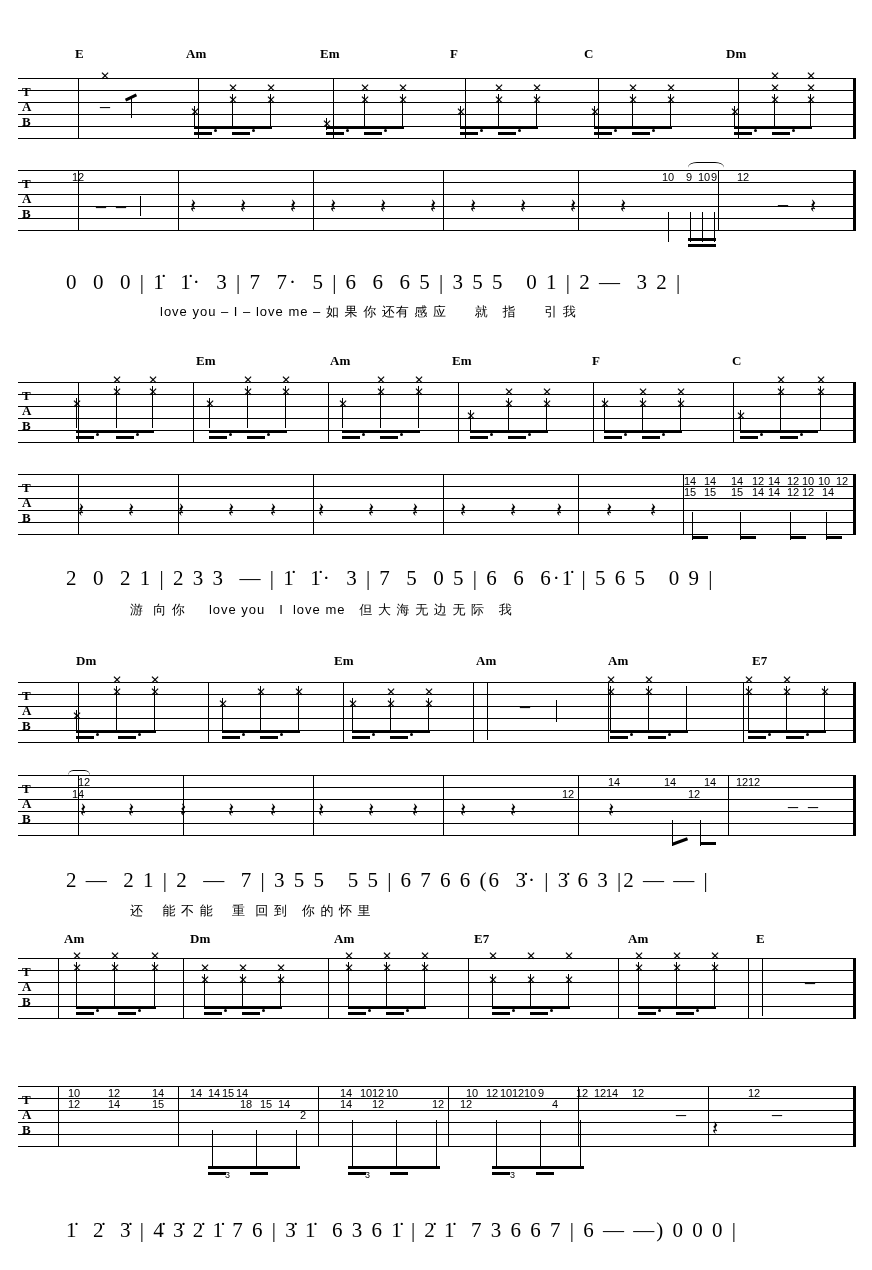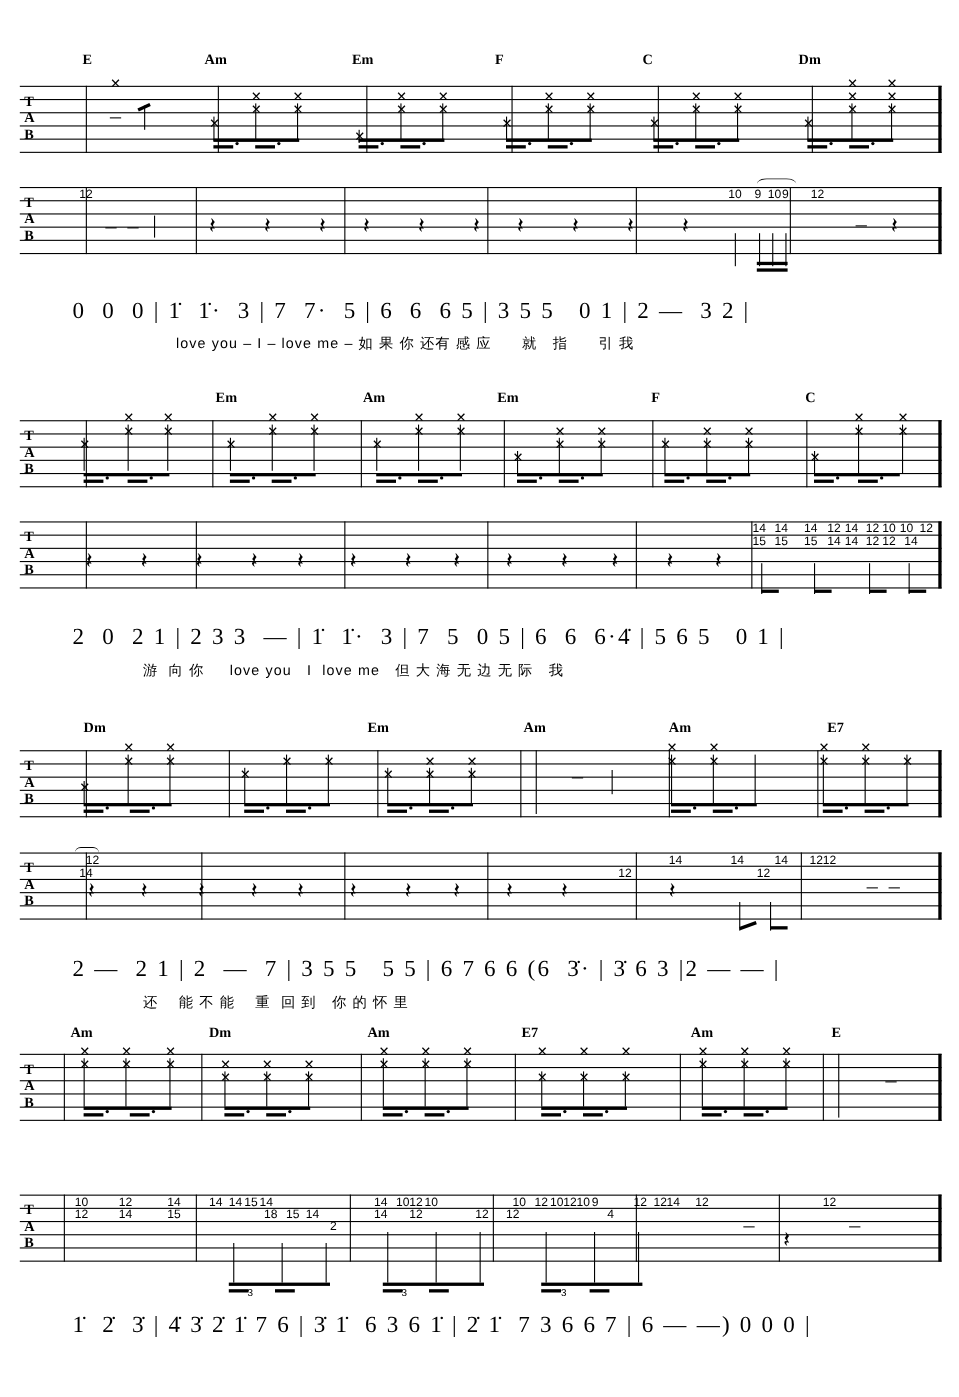--- a/index.html
+++ b/index.html
@@ -381,21 +381,21 @@
       <div class="rest" style="left:318px;top:500px">𝄽</div>
       <div class="rest" style="left:368px;top:500px">𝄽</div>
       <div class="rest" style="left:412px;top:500px">𝄽</div>
       <div class="rest" style="left:460px;top:500px">𝄽</div>
       <div class="rest" style="left:510px;top:500px">𝄽</div>
       <div class="rest" style="left:556px;top:500px">𝄽</div>
       <div class="rest" style="left:606px;top:500px">𝄽</div>
       <div class="rest" style="left:650px;top:500px">𝄽</div>
     </div>
 
-    <div class="jianpu" style="left:66px;top:566px">2  0  2 1 | 2 3 3  — | 1̇  1̇·  3 | 7  5  0 5 | 6  6  6·4̇ | 5 6 5   0 1 |</div>
+    <div class="jianpu" style="left:66px;top:566px">2  0  2 1 | 2 3 3  — | 1̇  1̇·  3 | 7  5  0 5 | 6  6  6·1̇ | 5 6 5   0 9 |</div>
     <div class="lyric" style="left:130px;top:601px">游  向 你     love you   I  love me   但 大 海 无 边 无 际   我</div>
   </div>
 
   <div>
     <div class="chord" style="left:76px;top:653px">Dm</div>
     <div class="chord" style="left:334px;top:653px">Em</div>
     <div class="chord" style="left:476px;top:653px">Am</div>
     <div class="chord" style="left:608px;top:653px">Am</div>
     <div class="chord" style="left:752px;top:653px">E7</div>
 
@@ -729,15 +729,15 @@
       <div class="stem" style="left:396px;top:1120px;height:46px"></div>
       <div class="stem" style="left:436px;top:1120px;height:46px"></div>
       <div class="stem" style="left:496px;top:1120px;height:46px"></div>
       <div class="stem" style="left:540px;top:1120px;height:46px"></div>
       <div class="stem" style="left:580px;top:1120px;height:46px"></div>
       <div class="fr" style="left:225px;top:1170px;font-size:9px">3</div>
       <div class="fr" style="left:365px;top:1170px;font-size:9px">3</div>
       <div class="fr" style="left:510px;top:1170px;font-size:9px">3</div>
     </div>
 
-    <div class="jianpu" style="left:66px;top:1192px">1̇  2̇  3̇ | 4̇ 3̇ 2̇ 1̇ 7 6 | 3̇ 1̇  6 3 6 1̇ | 2̇ 1̇  7 3 6 6 7 | 6 — —) 0 0 0 |</div>
+    <div class="jianpu" style="left:66px;top:1218px">1̇  2̇  3̇ | 4̇ 3̇ 2̇ 1̇ 7 6 | 3̇ 1̇  6 3 6 1̇ | 2̇ 1̇  7 3 6 6 7 | 6 — —) 0 0 0 |</div>
   </div>
 </div>
 
 </body></html>

